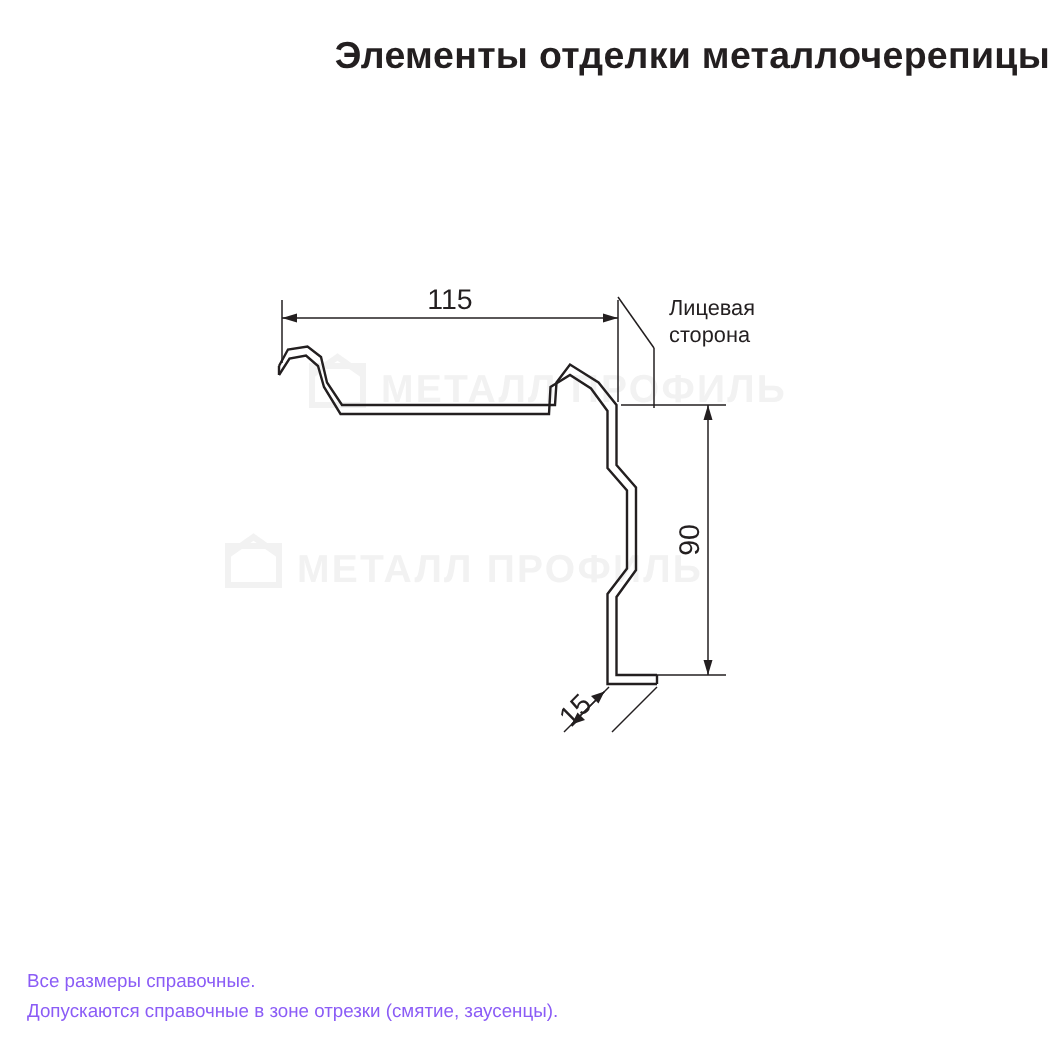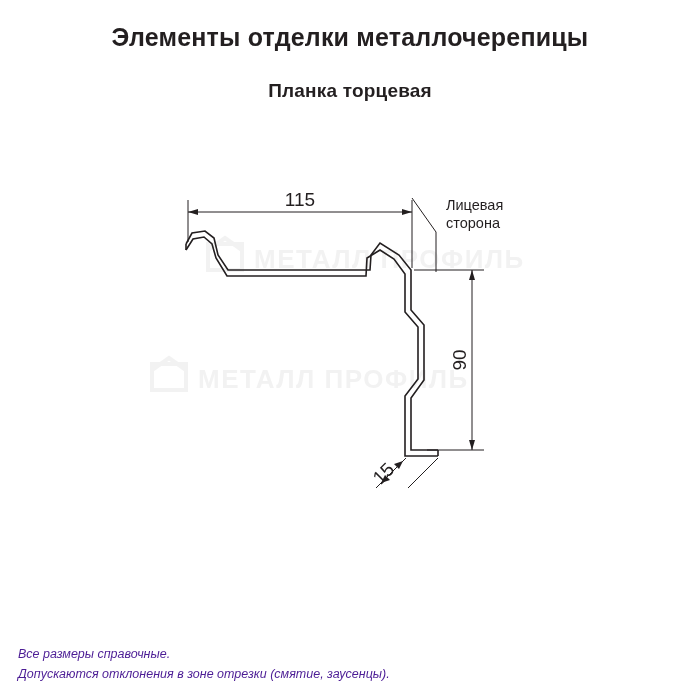--- a/index.html
+++ b/index.html
@@ -15,21 +15,21 @@
     color: #231f20;
     position: relative;
     overflow: hidden;
   }
   .page {
     position: relative;
     width: 700px;
     height: 700px;
   }
   .title-block {
-    text-align: center;
+    text-align: right;
     padding-top: 24px;
   }
   .main-title {
     font-size: 25px;
     font-weight: bold;
     letter-spacing: 0.2px;
     line-height: 1.1;
   }
   .sub-title {
     font-size: 19px;
@@ -52,35 +52,33 @@
   }
   .drawing-wrap svg {
     display: block;
   }
   .footer {
     position: absolute;
     left: 18px;
     bottom: 16px;
     font-size: 12.5px;
     line-height: 1.55;
-    color: #4c1d95;
-    font-style: italic;
+    color: #8b5cf6;
   }
   .footer div {
     white-space: nowrap;
   }
 </style>
 </head>
 <body>
 
 <div class="page">
 
   <div class="title-block">
     <div class="main-title">Элементы отделки металлочерепицы</div>
-    <div class="sub-title">Планка торцевая</div>
   </div>
 
   <div class="drawing-wrap">
     <svg width="700" height="400" viewBox="0 0 700 400" xmlns="http://www.w3.org/2000/svg">
 
       <g opacity="0.13">
 
         <g transform="translate(208,78)">
           <rect x="0" y="6" width="34" height="26" fill="none" stroke="#9b9b9b" stroke-width="4"></rect>
           <path d="M0 12 L17 0 L34 12" fill="none" stroke="#9b9b9b" stroke-width="4"></path>
@@ -172,16 +170,16 @@
         <line x1="436" y1="72" x2="436" y2="112"></line>
       </g>
       <text x="446" y="50" font-family="Liberation Sans, sans-serif" font-size="14.5" fill="#231f20">Лицевая</text>
       <text x="446" y="68" font-family="Liberation Sans, sans-serif" font-size="14.5" fill="#231f20">сторона</text>
 
     </svg>
   </div>
 
   <div class="footer">
     <div>Все размеры справочные.</div>
-    <div>Допускаются отклонения в зоне отрезки (смятие, заусенцы).</div>
+    <div>Допускаются справочные в зоне отрезки (смятие, заусенцы).</div>
   </div>
 
 </div>
 
 </body></html>

